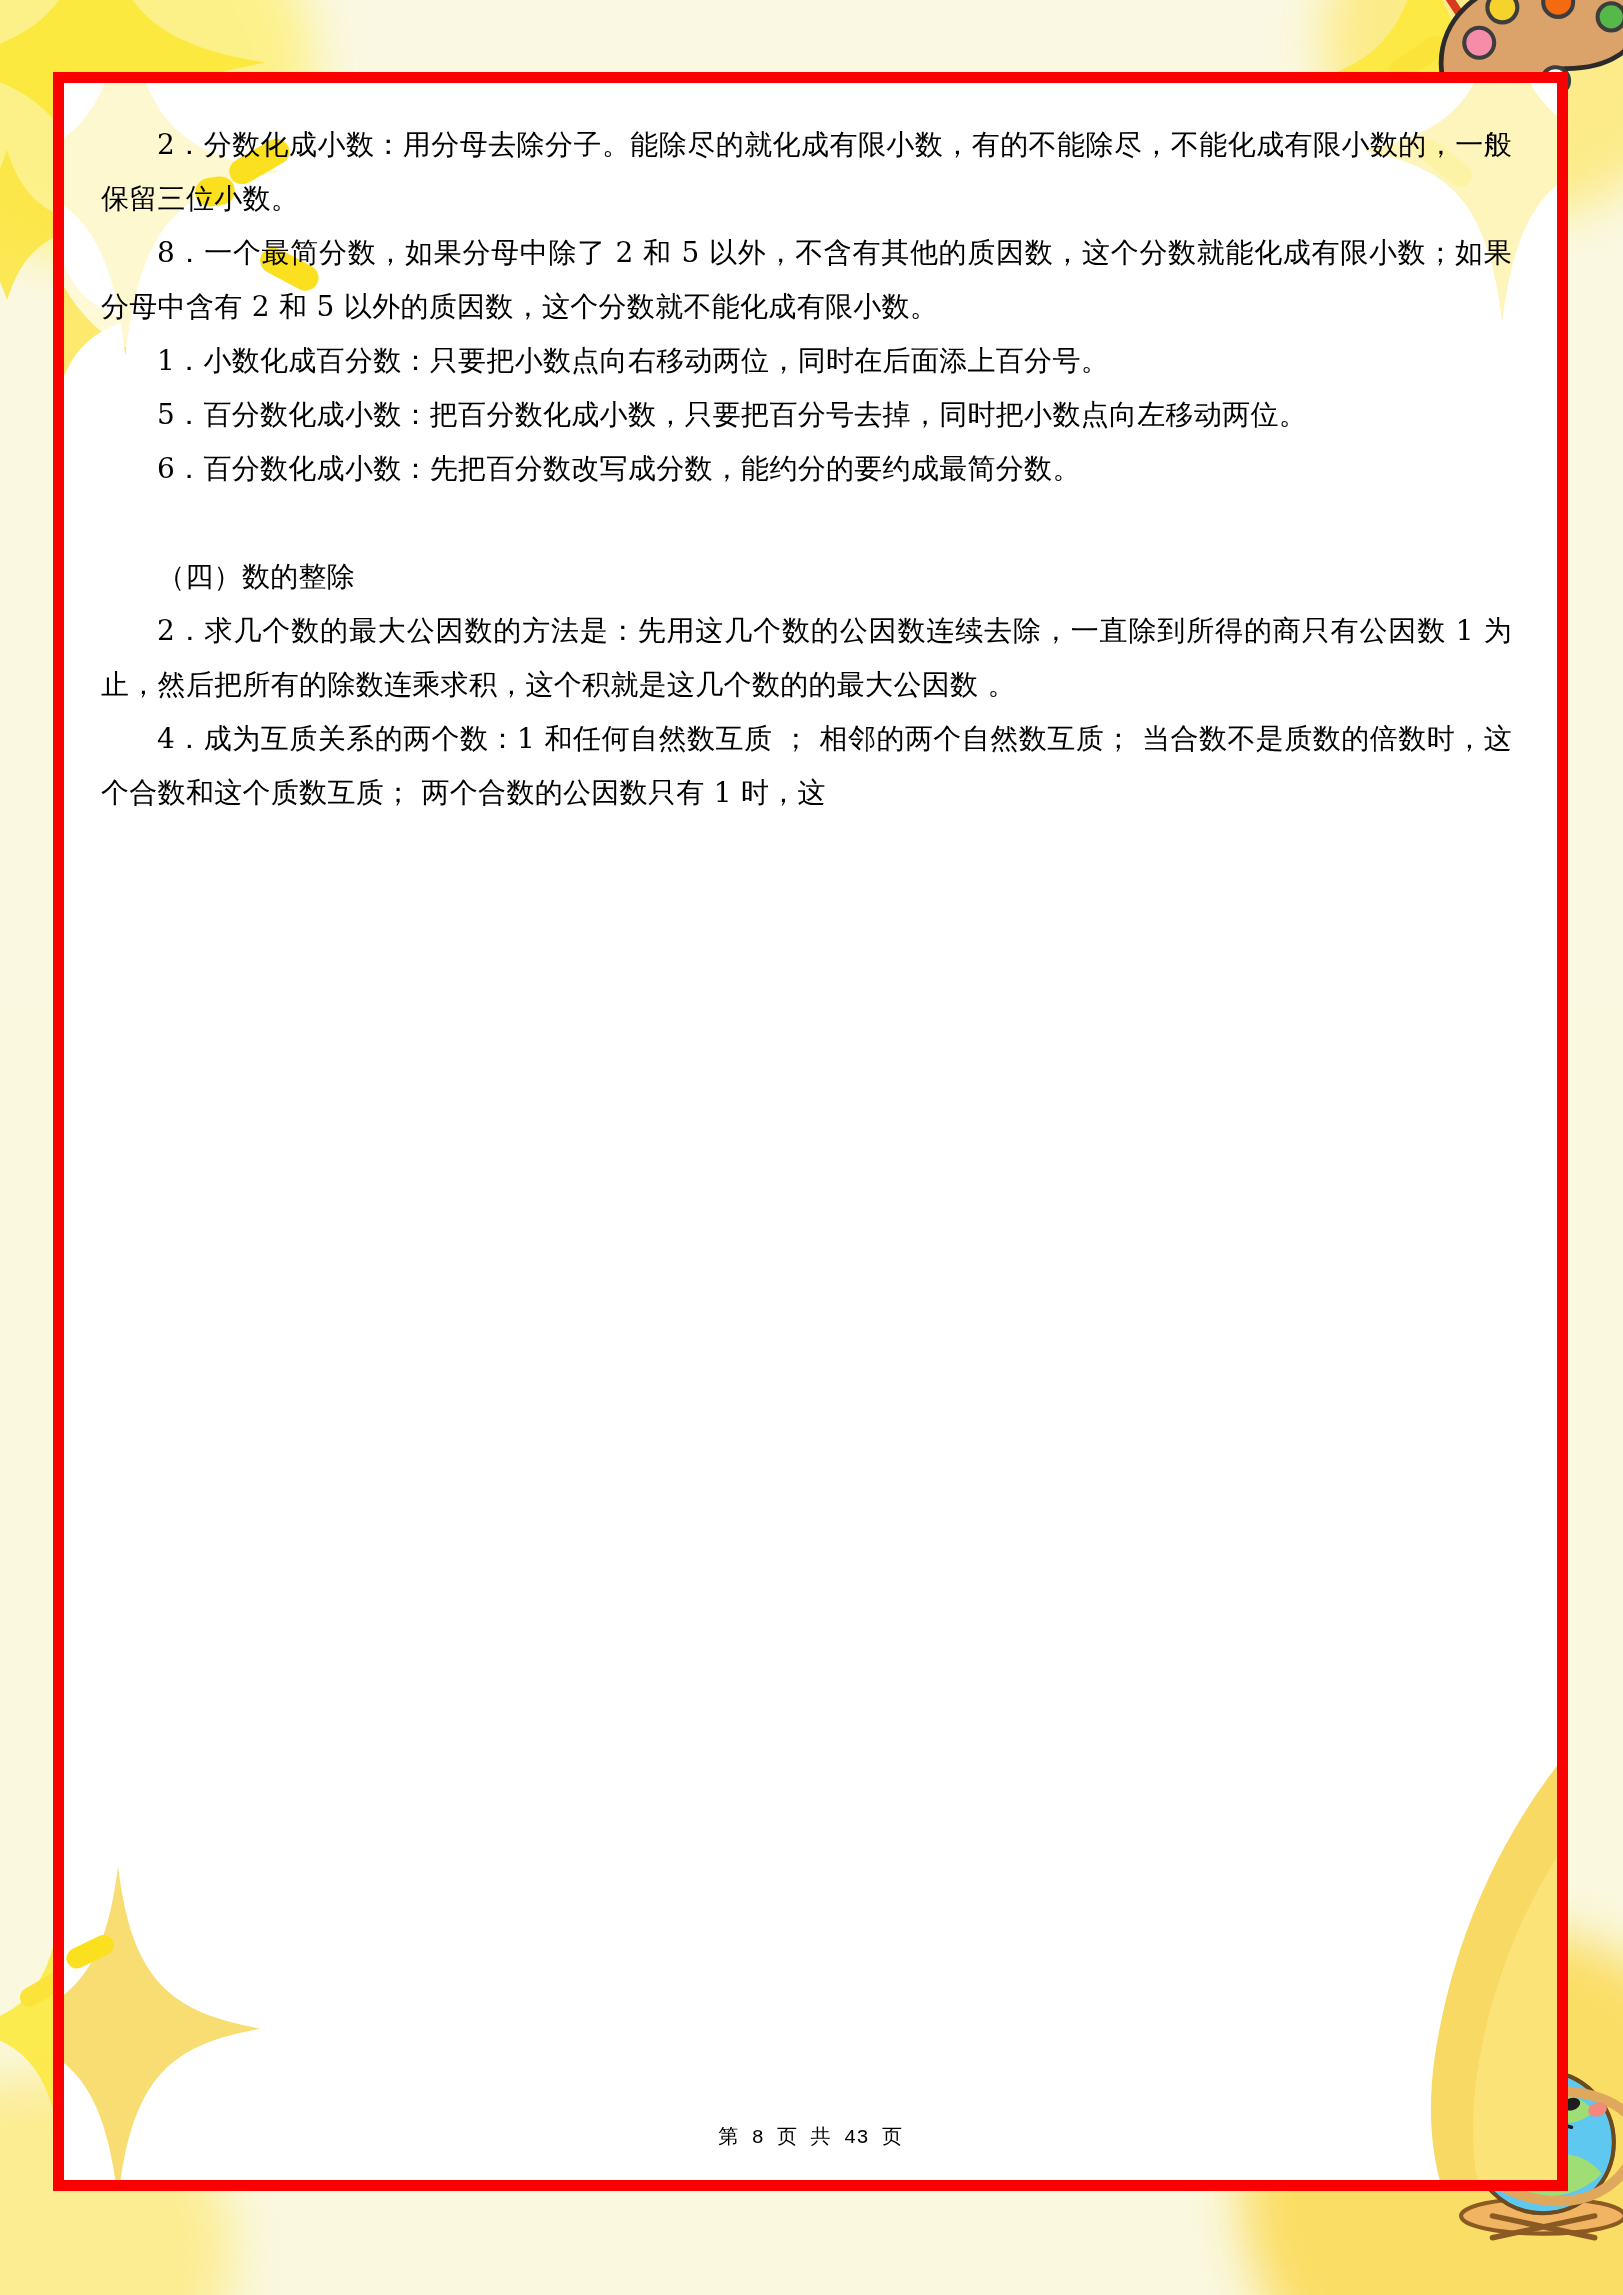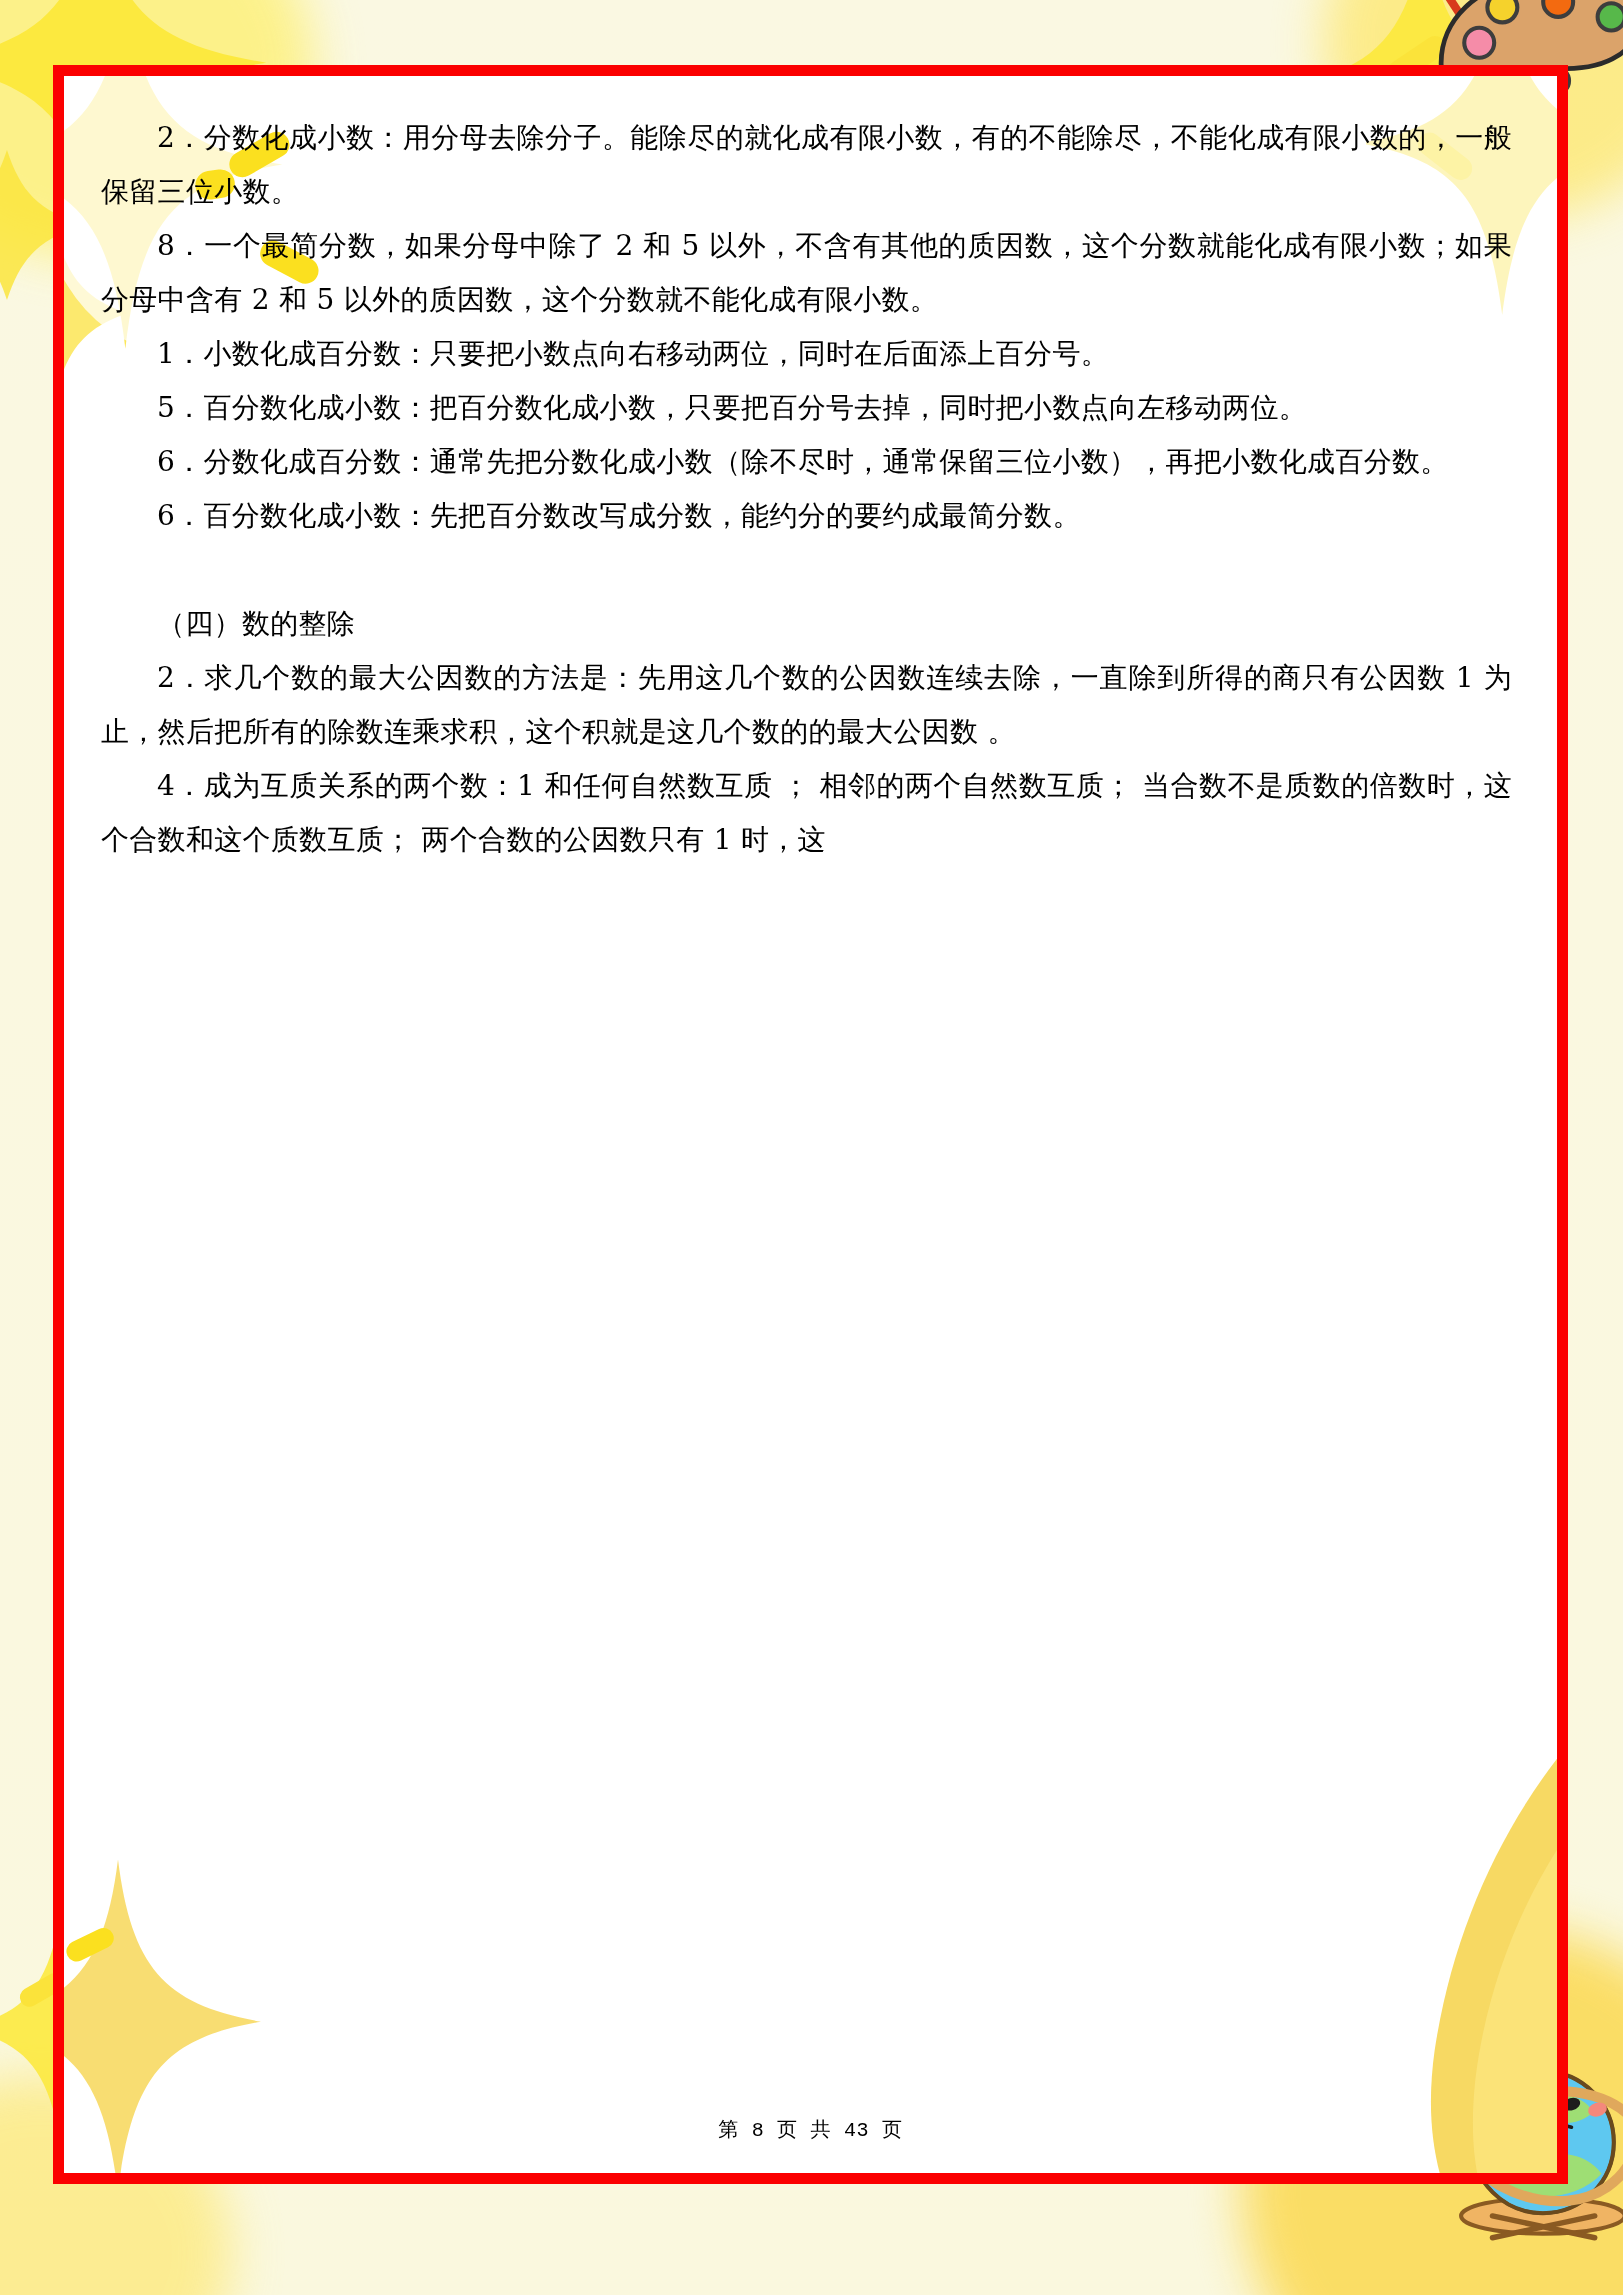--- a/index.html
+++ b/index.html
@@ -31,21 +31,21 @@
     pointer-events: none;
   }
 
   
   .deco { position: absolute; pointer-events: none; }
 
   
   #doc-frame {
     position: absolute;
     left: 53px;
-    top: 65px;
+    top: 72px;
     width: 1515px;
     height: 2119px;
     border: 11.6px solid #fb0000;
     box-sizing: border-box;
     background: transparent;
     overflow: hidden;
   }
   #doc-paper {
     position: absolute;
     inset: 0;
@@ -188,21 +188,20 @@
     <div id="doc-content">
 
       <p class="para indent">2．分数化成小数：用分母去除分子。能除尽的就化成有限小数，有的不能除尽，不能化成有限小数的，一般保留三位小数。</p>
 
       <p class="para indent">8．一个最简分数，如果分母中除了 2 和 5 以外，不含有其他的质因数，这个分数就能化成有限小数；如果分母中含有 2 和 5 以外的质因数，这个分数就不能化成有限小数。</p>
 
       <p class="para indent">1．小数化成百分数：只要把小数点向右移动两位，同时在后面添上百分号。</p>
 
       <p class="para indent">5．百分数化成小数：把百分数化成小数，只要把百分号去掉，同时把小数点向左移动两位。</p>
 
-      <p class="para indent">6．分数化成百分数：通常先把分数化成小数（除不尽时，通常保留三位小数），再把小数化成百分数。</p>
 
       <p class="para indent">6．百分数化成小数：先把百分数改写成分数，能约分的要约成最简分数。</p>
 
       <p class="para spacer"></p>
 
       <p class="para indent">（四）数的整除</p>
 
 
       <p class="para indent">2．求几个数的最大公因数的方法是：先用这几个数的公因数连续去除，一直除到所得的商只有公因数 1 为止，然后把所有的除数连乘求积，这个积就是这几个数的的最大公因数 。</p>
 

